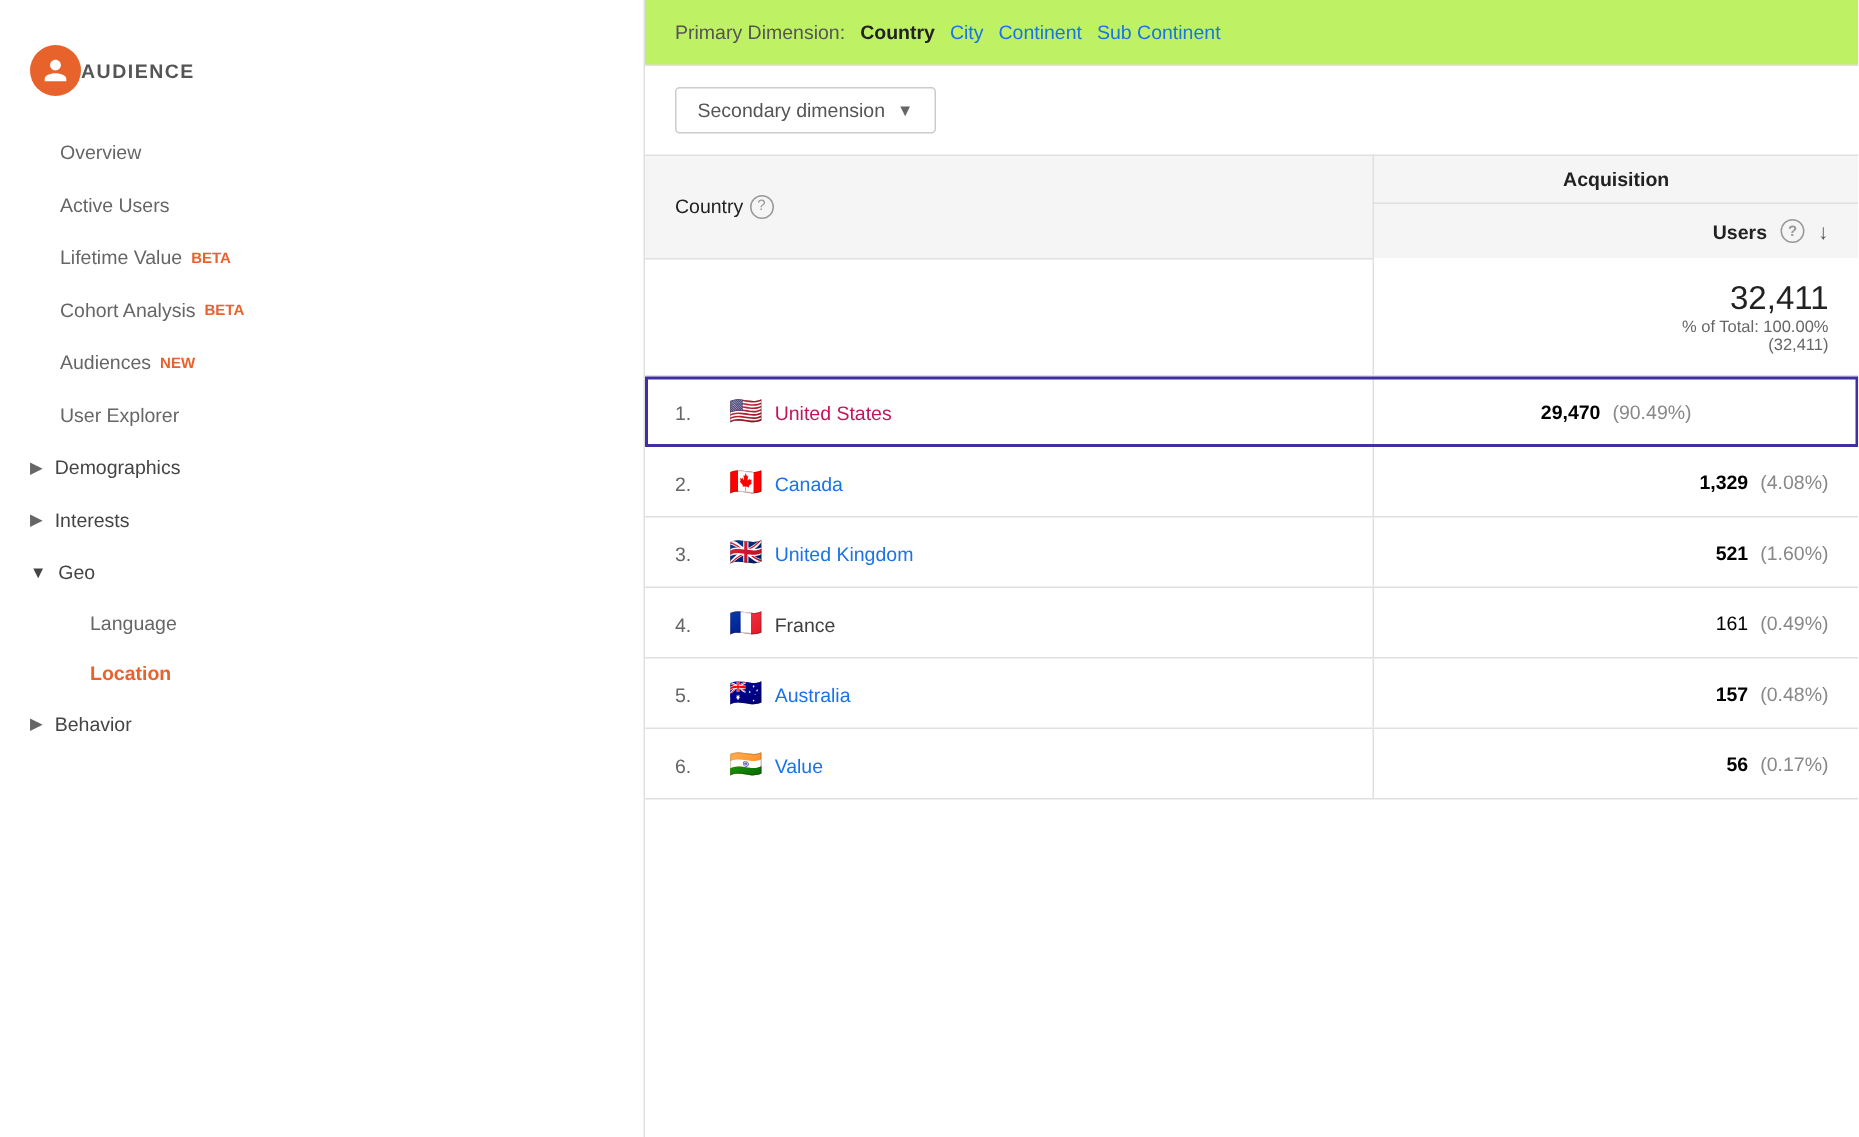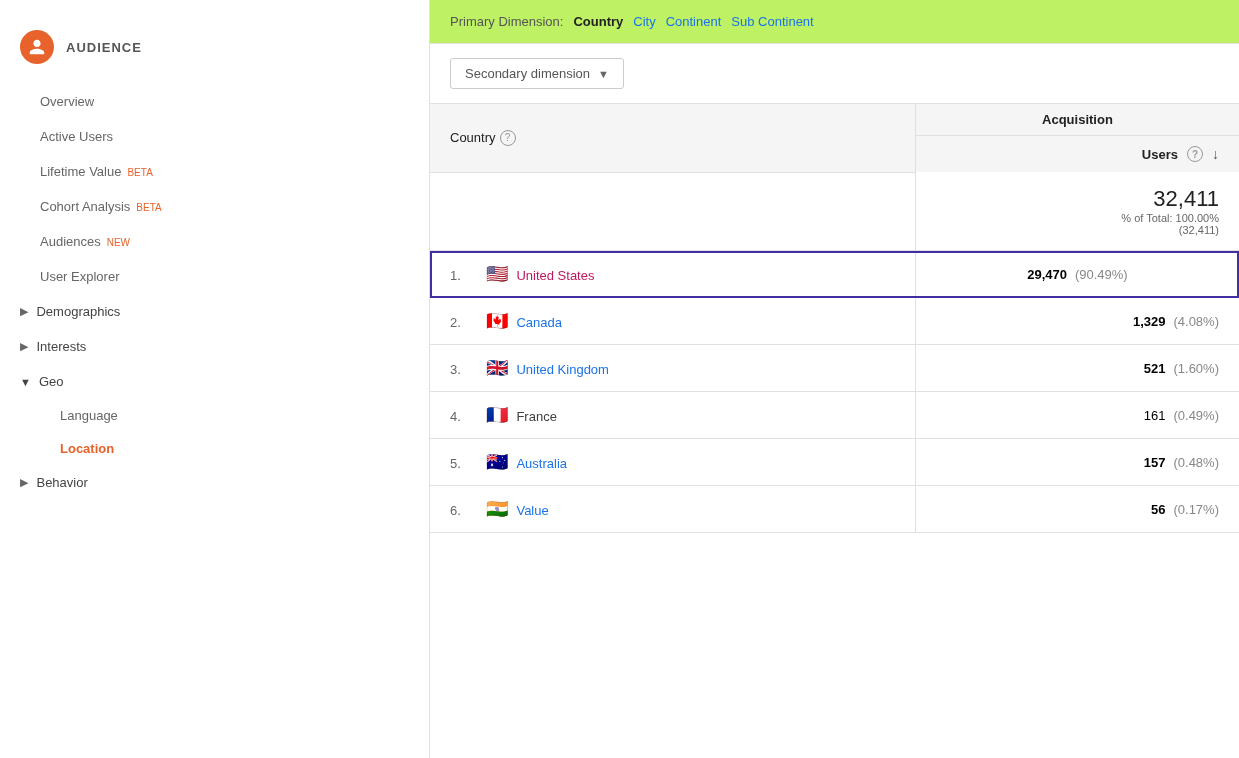--- a/index.html
+++ b/index.html
@@ -10,21 +10,20 @@
       width: 430px;
       min-width: 430px;
       background: #fff;
       border-right: 1px solid #e0e0e0;
       padding: 20px 0;
     }
     .sidebar-header {
       display: flex;
       align-items: center;
       padding: 10px 20px 20px 20px;
-      gap: 12px;
     }
     .avatar-icon {
       width: 34px;
       height: 34px;
       background: #e8622c;
       border-radius: 50%;
       display: flex;
       align-items: center;
       justify-content: center;
     }
@@ -58,21 +57,21 @@
     }
     .sidebar-sub-item {
       padding: 9px 20px;
       color: #666;
       font-size: 13px;
       cursor: pointer;
     }
     .sidebar-sub-item.active { color: #e8622c; font-weight: 600; }
     .badge {
       font-size: 10px;
-      font-weight: 400;
+      font-weight: 700;
       margin-left: 6px;
       vertical-align: middle;
     }
     .badge.beta { color: #e8622c; }
     .badge.new { color: #e8622c; }
 
     
     .main {
       flex: 1;
       display: flex;

